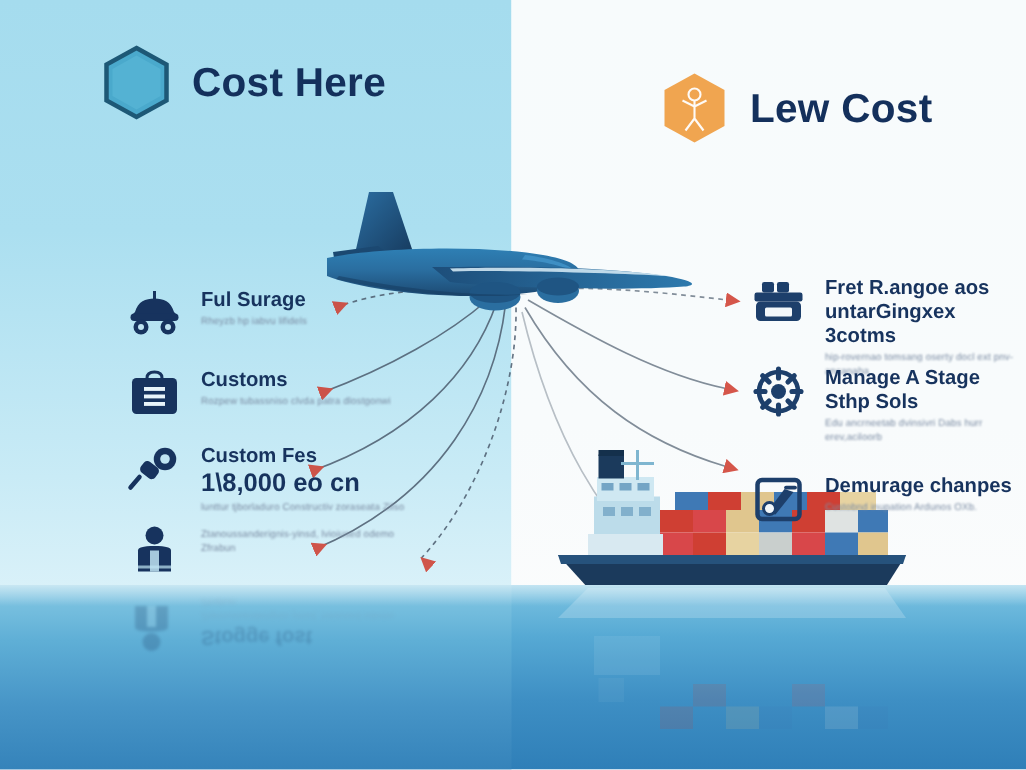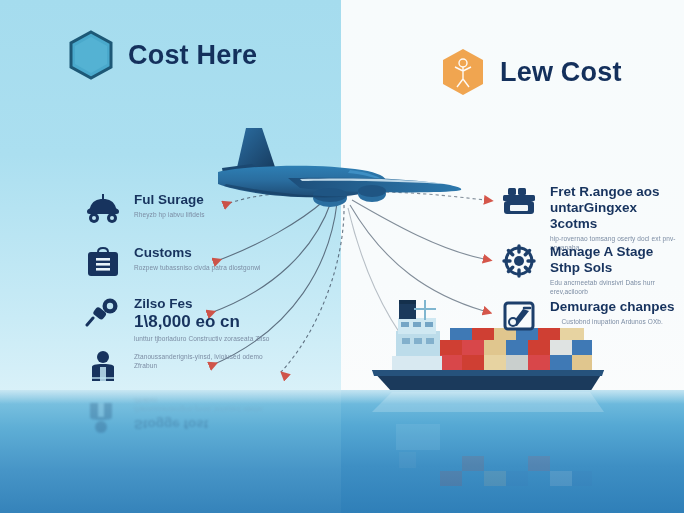--- a/index.html
+++ b/index.html
@@ -48,21 +48,21 @@
   .item-sub.r{max-width:132px;}
 
   
   .li-0{left:84px;top:190px;}
   .li-1{left:84px;top:243px;}
   .li-2{left:84px;top:294px;}
   .li-3{left:84px;top:348px;}
   
   .ri-0{left:500px;top:182px;}
   .ri-1{left:500px;top:242px;}
-  .ri-2{left:500px;top:297px;text-align:center;}
+  .ri-2{left:500px;top:314px;}
 
   
   .art{position:absolute;left:0;top:0;width:684px;height:513px;
     pointer-events:none;}
   .reflect{position:absolute;left:0;top:0;width:684px;height:513px;
     pointer-events:none;}
 
   
   .ghost{position:absolute;transform:scaleY(-1);opacity:.22;
     filter:blur(1.2px);pointer-events:none;}
@@ -271,21 +271,21 @@
   <div class="item li-2">
     <div class="item-icon">
       <svg width="36" height="32" viewBox="0 0 36 32">
         <circle cx="25" cy="9" r="7.5" fill="#17335e"></circle>
         <circle cx="25" cy="9" r="3.2" fill="#bfe4f2"></circle>
         <rect x="9" y="12" width="12" height="9" rx="3" transform="rotate(38 15 16)" fill="#17335e"></rect>
         <path d="M8,21 L2,28" stroke="#17335e" stroke-width="3" stroke-linecap="round"></path>
       </svg>
     </div>
     <div class="item-text">
-      <div class="item-title">Zilso Fes</div>
+      <div class="item-title">Custom Fes</div>
       <div class="item-amount">1\8,000 eo cn</div>
       <div class="item-sub">lunttur tjborladuro Constructiv zoraseata Zilso</div>
     </div>
   </div>
 
   <div class="item li-3">
     <div class="item-icon">
       <svg width="34" height="34" viewBox="0 0 34 34">
         <circle cx="17" cy="7" r="6" fill="#17335e"></circle>
         <path d="M6,17 C6,15 9,14 17,14 C25,14 28,15 28,17 L28,31 L6,31 Z" fill="#17335e"></path>

